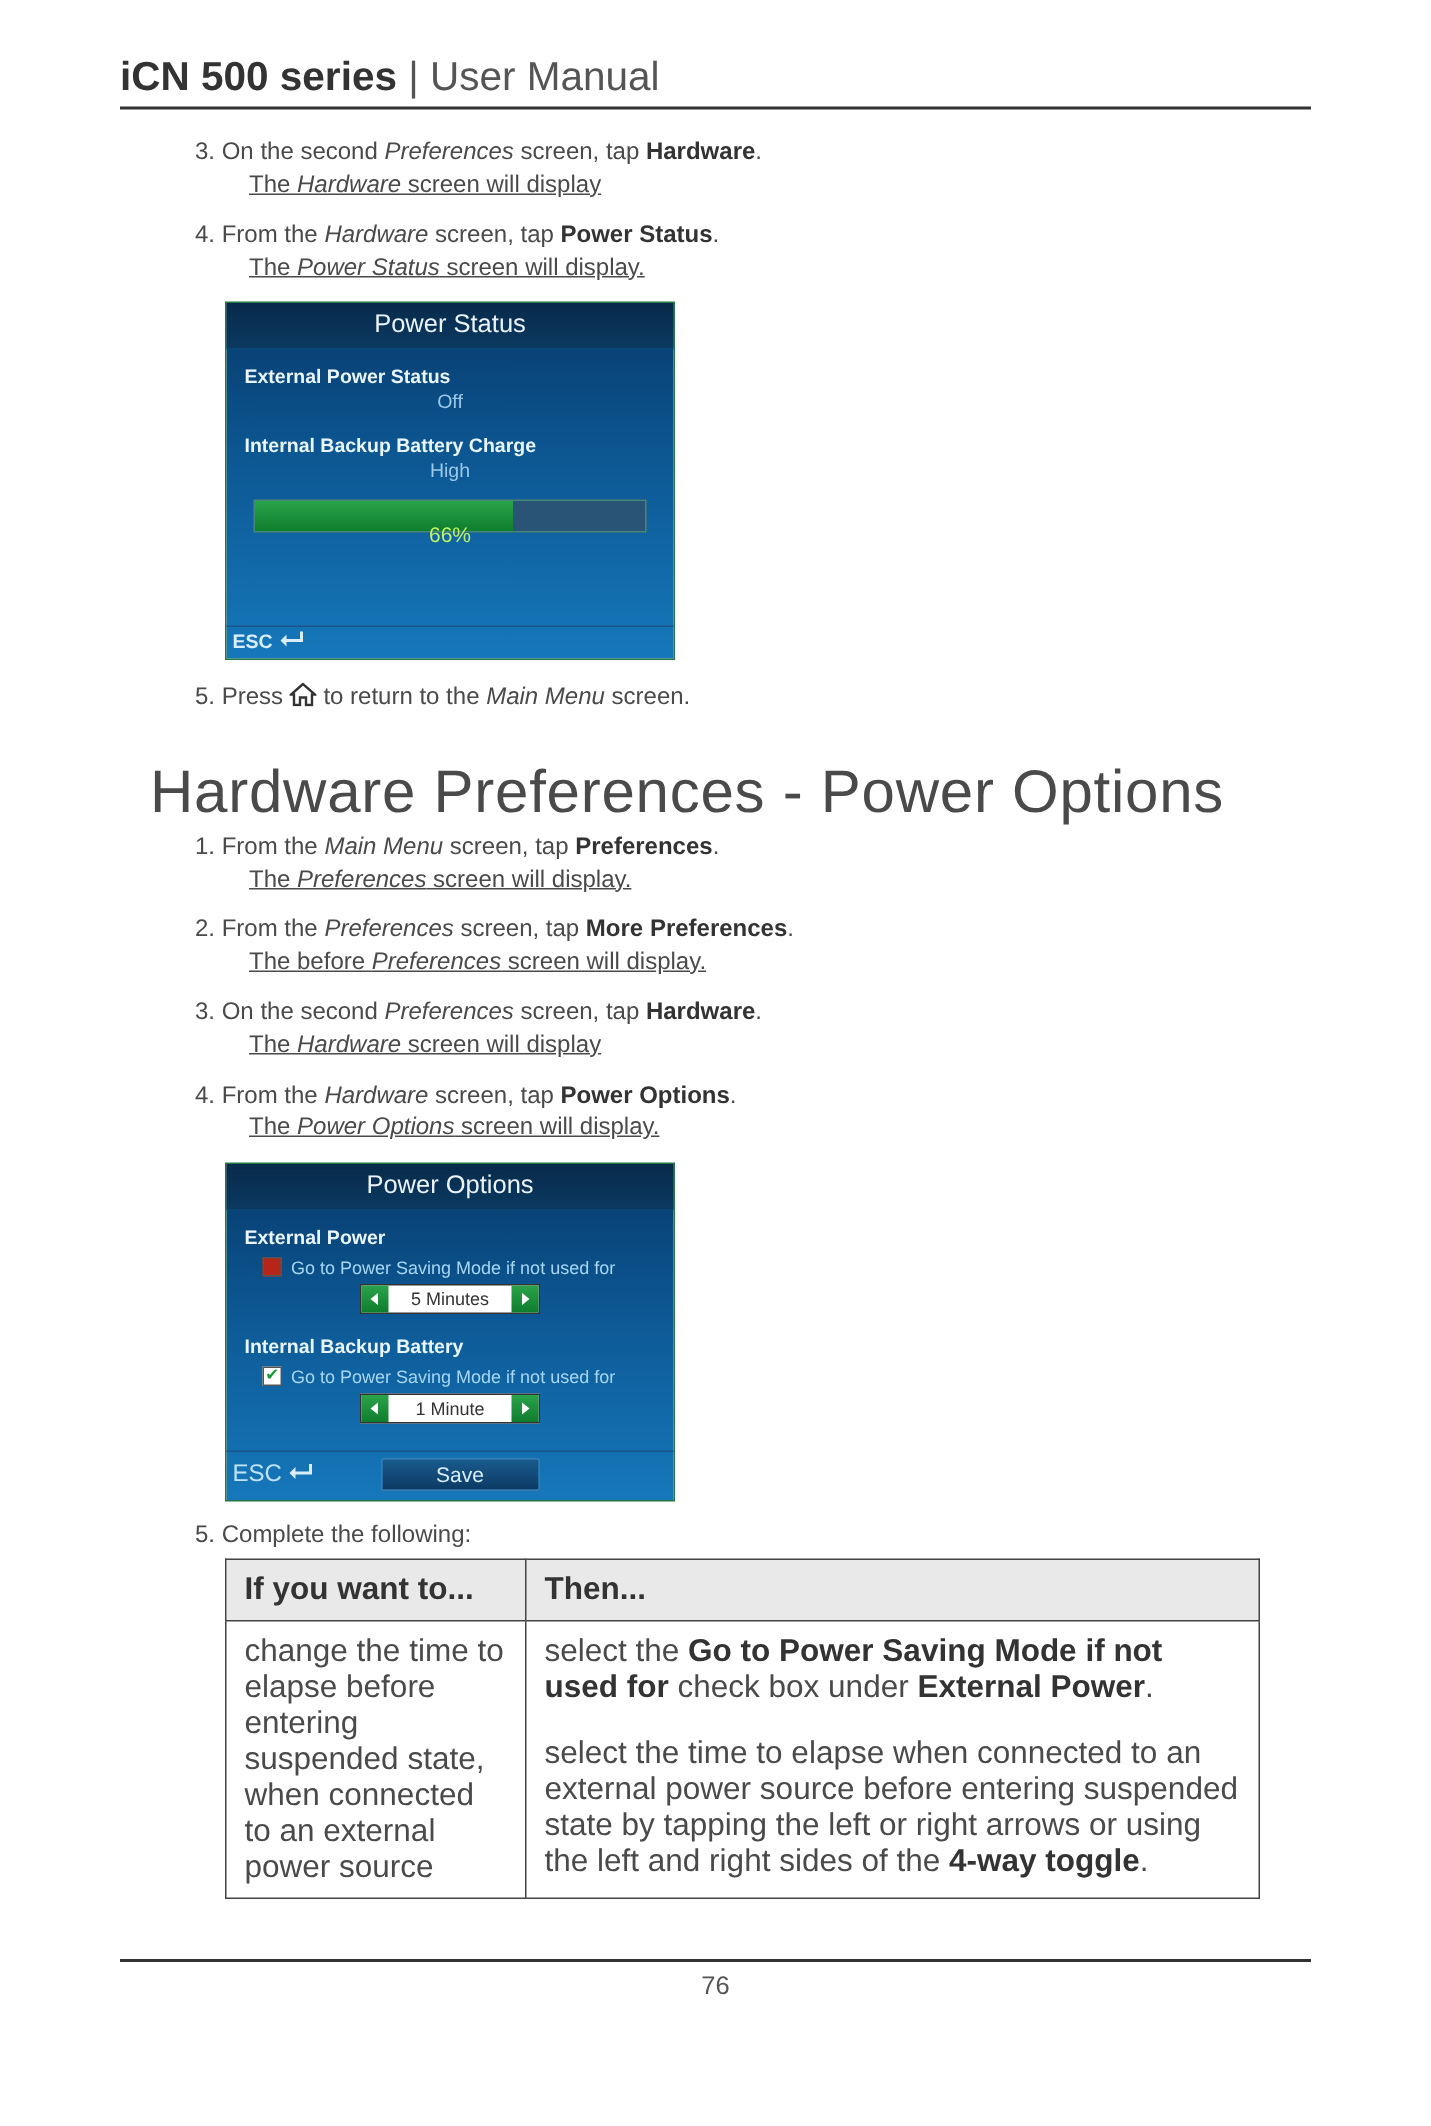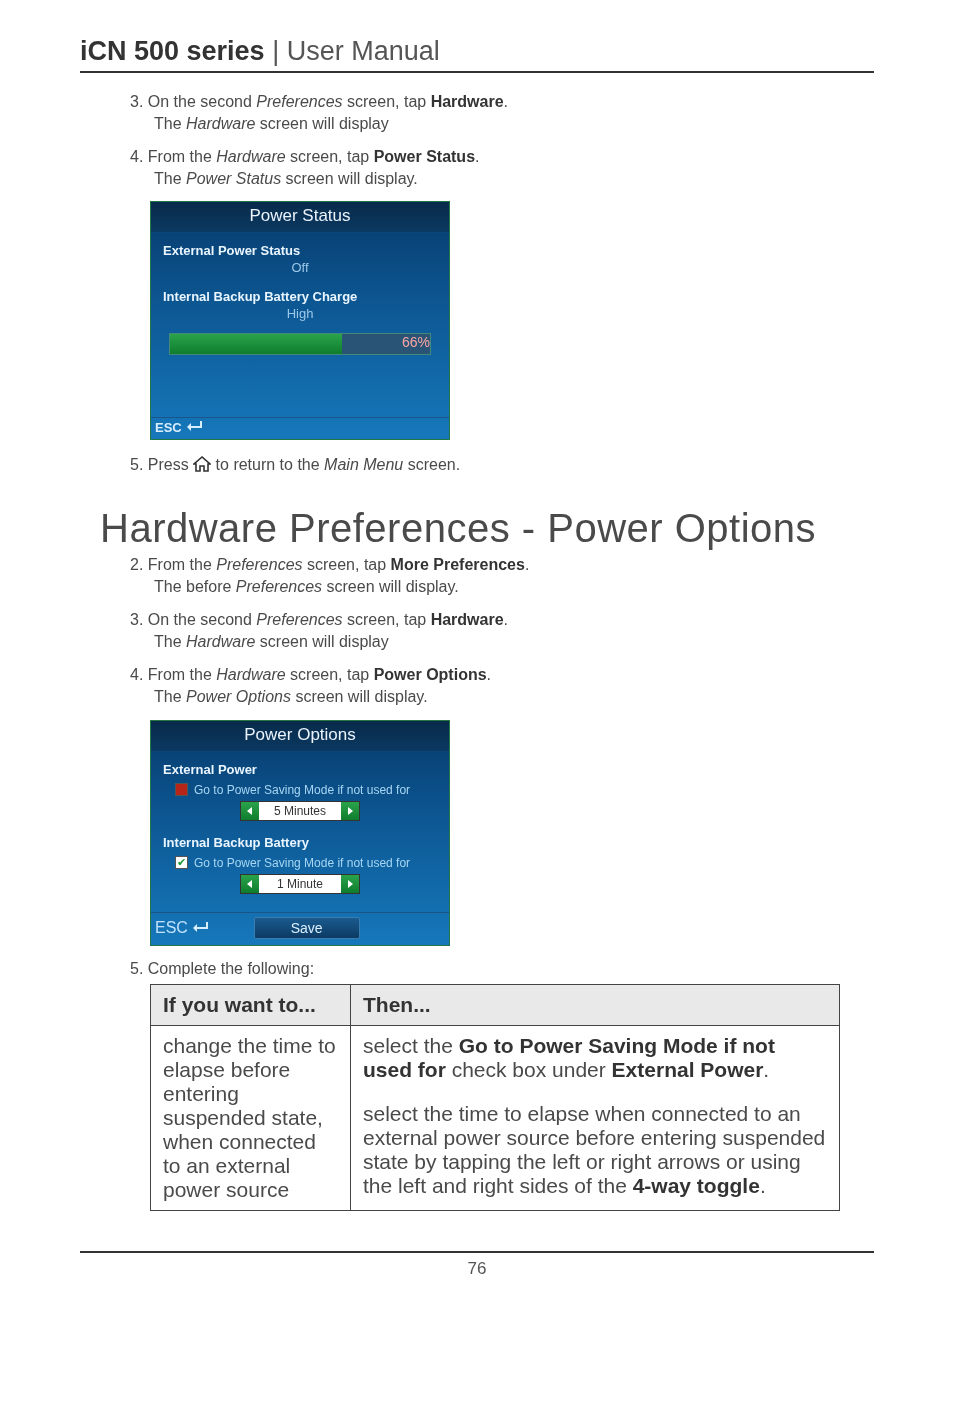--- a/index.html
+++ b/index.html
@@ -11,33 +11,33 @@
     color: #4a4a4a;
     font-size: 16px;
   }
   .page-pad { padding: 36px 80px 30px 80px; }
   .header-line { color: #4a4a4a; font-size: 27px; padding-bottom: 4px; border-bottom: 2px solid #333; margin-bottom: 18px; }
   .header-line .bold { font-weight: 700; }
   .header-line .light { font-weight: 300; color: #555; }
   ol.numlist, ol.numlist2 { list-style: none; margin-left: 50px; }
   ol.numlist > li, ol.numlist2 > li { margin-bottom: 12px; font-size: 16px; line-height: 1.35; color: #4a4a4a; }
   ol.numlist .num, ol.numlist2 .num { display: inline; }
-  .subline { display: block; margin-left: 24px; }
+  .subline { display: block; margin-left: 36px; text-decoration: underline; }
   .bold { font-weight: 700; color: #333; }
   .ital { font-style: italic; }
   .home-icon { display: inline-block; vertical-align: -2px; }
   h1.section-title { font-size: 40px; font-weight: 300; color: #4a4a4a; margin: 28px 0 3px 20px; letter-spacing: 0.5px; }
   
   .device-box { width: 300px; margin: 6px 0 14px 70px; border: 1px solid #274; background: linear-gradient(180deg, #07396a 0%, #0c5590 40%, #1678bb 100%); color: #bfe3ff; font-family: Verdana, sans-serif; }
   .device-titlebar { text-align: center; background: linear-gradient(180deg, #082a4a 0%, #0b3961 100%); border-bottom: 1px solid #0a4776; font-size: 17px; color: #eaf3fb; padding: 4px 0 6px 0; font-weight: 400; }
   .sect-label { color: #e9f5ff; font-size: 13px; font-weight: 700; padding: 10px 12px 0 12px; }
   .sect-val { text-align: center; color: #9cc8e8; font-size: 13px; padding: 2px 0 4px 0; }
   .prog-wrap { margin: 8px 18px 0 18px; background: #2a5475; border: 1px solid #487; height: 22px; position: relative; }
   .prog-fill { background: linear-gradient(180deg, #2aa34a 0%, #0f7d2e 100%); height: 100%; width: 66%; text-align: right; }
-  .prog-text { position: absolute; width: 100%; text-align: right; top: 0; color: #fca5a5; font-size: 14px; }
+  .prog-text { position: absolute; width: 100%; text-align: center; top: 14px; color: #bef264; font-size: 14px; }
   .esc-bar { margin-top: 62px; border-top: 1px solid #1a558a; display: flex; align-items: center; padding: 2px 4px 4px 4px; }
   .esc-bar .esc { color: #d8eeff; font-size: 13px; font-weight: 700; display: flex; align-items: center; gap: 4px; }
   .enter-shape { display: inline-block; }
   
   .chkrow { display: flex; align-items: center; gap: 6px; padding: 6px 12px 0 24px; }
   .chkbox { width: 13px; height: 13px; border: 1px solid #555; background: #fff; display: inline-flex; align-items: center; justify-content: center; }
   .chkbox.red { background: #b72519; }
   .chkbox.green::after { content: "✔"; color: #179a31; font-size: 11px; line-height: 1; }
   .chktext { color: #a6d6f3; font-size: 12px; }
   .spinner { margin: 4px auto 4px auto; width: 120px; background: #fff; color: #333; font-size: 12px; display: flex; align-items: stretch; border: 1px solid #333; height: 20px; }
@@ -104,20 +104,24 @@
             <path d="M9 1 L1 8 L3 8 L3 15 L7 15 L7 10 L11 10 L11 15 L15 15 L15 8 L17 8 Z" fill="none" stroke="#333" stroke-width="1.6"></path>
           </svg>
       </span><span> to return to the </span><span class="ital">Main Menu</span><span> screen.</span>
     </li>
   </ol>
 
   <h1 class="section-title">Hardware Preferences - Power Options</h1>
 
   <ol class="numlist2">
     <li>
+      <span class="num">1. </span><span>From the </span><span class="ital">Main Menu</span><span> screen, tap </span><span class="bold">Preferences</span><span>.</span>
+      <span class="subline"><span>The </span><span class="ital">Preferences</span><span> screen will display.</span></span>
+    </li>
+    <li>
       <span class="num">2. </span><span>From the </span><span class="ital">Preferences</span><span> screen, tap </span><span class="bold">More Preferences</span><span>.</span>
       <span class="subline"><span>The before </span><span class="ital">Preferences</span><span> screen will display.</span></span>
     </li>
     <li>
       <span class="num">3. </span><span>On the second </span><span class="ital">Preferences</span><span> screen, tap </span><span class="bold">Hardware</span><span>.</span>
       <span class="subline"><span>The </span><span class="ital">Hardware</span><span> screen will display</span></span>
     </li>
     <li>
       <span class="num">4. </span><span>From the </span><span class="ital">Hardware</span><span> screen, tap </span><span class="bold">Power Options</span><span>.</span>
       <span class="subline"><span>The </span><span class="ital">Power Options</span><span> screen will display.</span></span>

